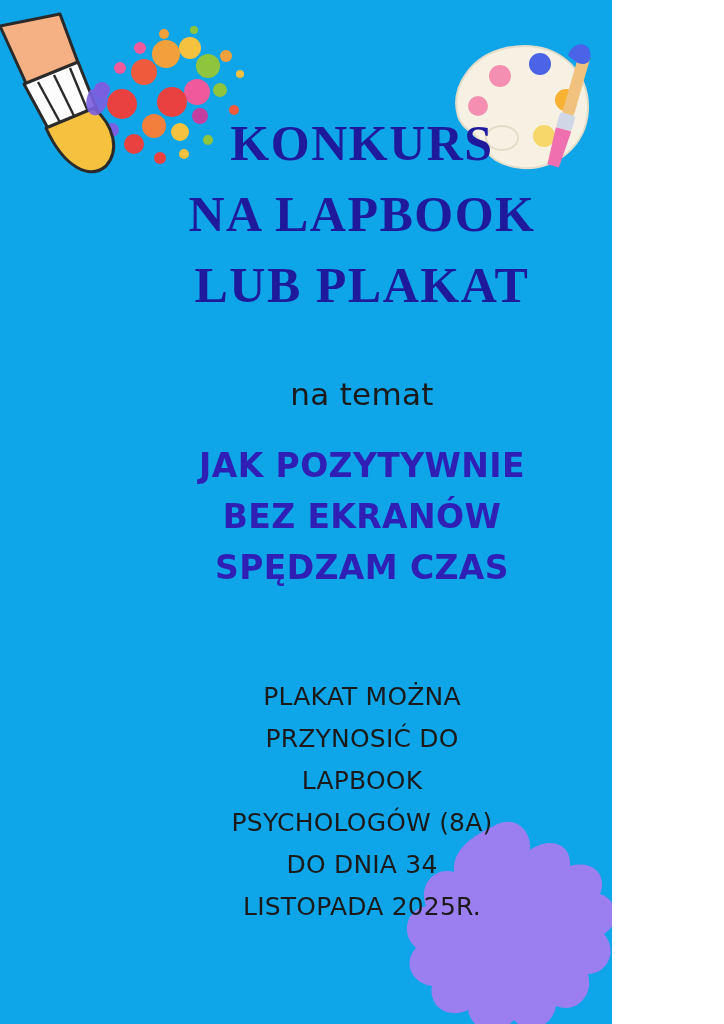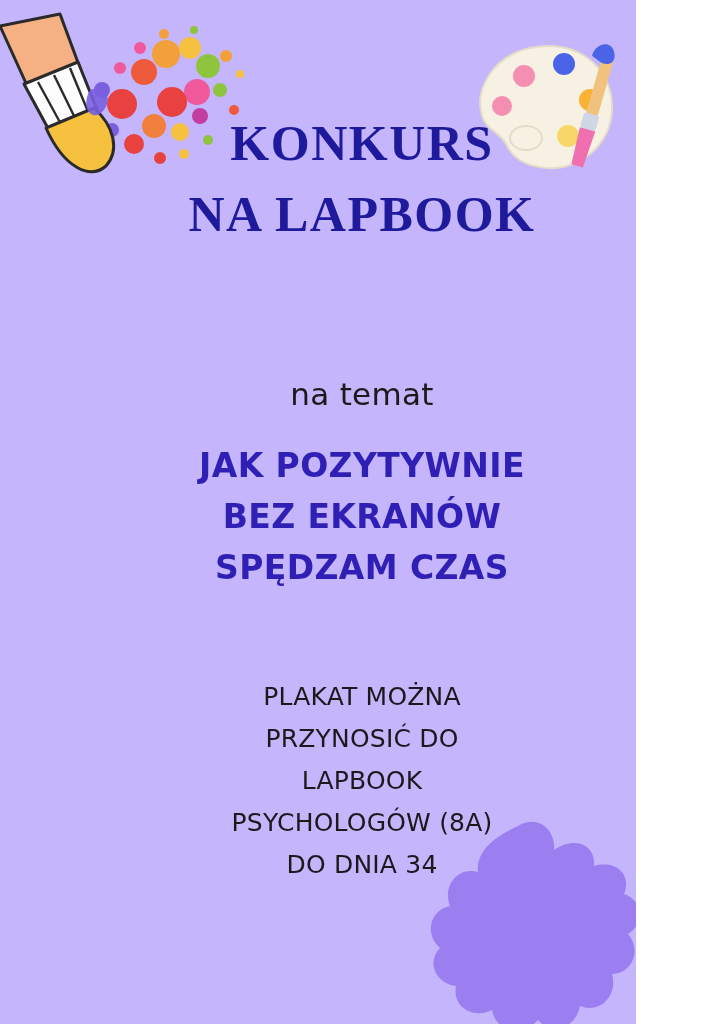--- a/index.html
+++ b/index.html
@@ -12,23 +12,22 @@
     background: #ffffff;
     font-family: "Liberation Sans", sans-serif;
     overflow: hidden;
     position: relative;
   }
 
   .poster {
     position: relative;
     width: 612px;
     height: 1024px;
-    background: #c4b5fd;
+    background: #0ea5e9;
     overflow: hidden;
-    padding-left: 24px;
   }
 
   
   .deco {
     position: absolute;
     pointer-events: none;
   }
 
   
   .brush-splatter {
@@ -181,31 +180,33 @@
     </g>
   </svg>
 
   <svg class="deco blob" viewBox="0 0 220 230" aria-hidden="true">
     <path d="M92 18 C112 6 130 22 128 42 C148 28 170 36 168 58 C190 52 206 66 198 86 C216 92 220 114 202 126 C216 142 206 166 186 166 C192 188 174 206 154 198 C150 220 126 228 112 212 C96 230 70 224 66 202 C46 212 26 198 30 178 C10 176 0 154 14 140 C-2 126 4 102 24 98 C16 78 32 58 52 64 C50 42 70 28 92 18 Z" fill="#9b7ef0"></path>
   </svg>
 
   <div class="title">
     <span class="line">KONKURS</span>
     <span class="line">NA LAPBOOK</span>
+    <span class="line">LUB PLAKAT</span>
   </div>
 
   <div class="subtitle">na temat</div>
 
   <div class="topic">
     <span class="line">JAK POZYTYWNIE</span>
     <span class="line">BEZ EKRANÓW</span>
     <span class="line">SPĘDZAM CZAS</span>
   </div>
 
   <div class="details">
     <span class="line">PLAKAT MOŻNA</span>
     <span class="line">PRZYNOSIĆ DO</span>
     <span class="line">LAPBOOK</span>
     <span class="line">PSYCHOLOGÓW (8A)</span>
     <span class="line">DO DNIA 34</span>
+    <span class="line">LISTOPADA 2025R.</span>
   </div>
 
 </div>
 
 </body></html>

